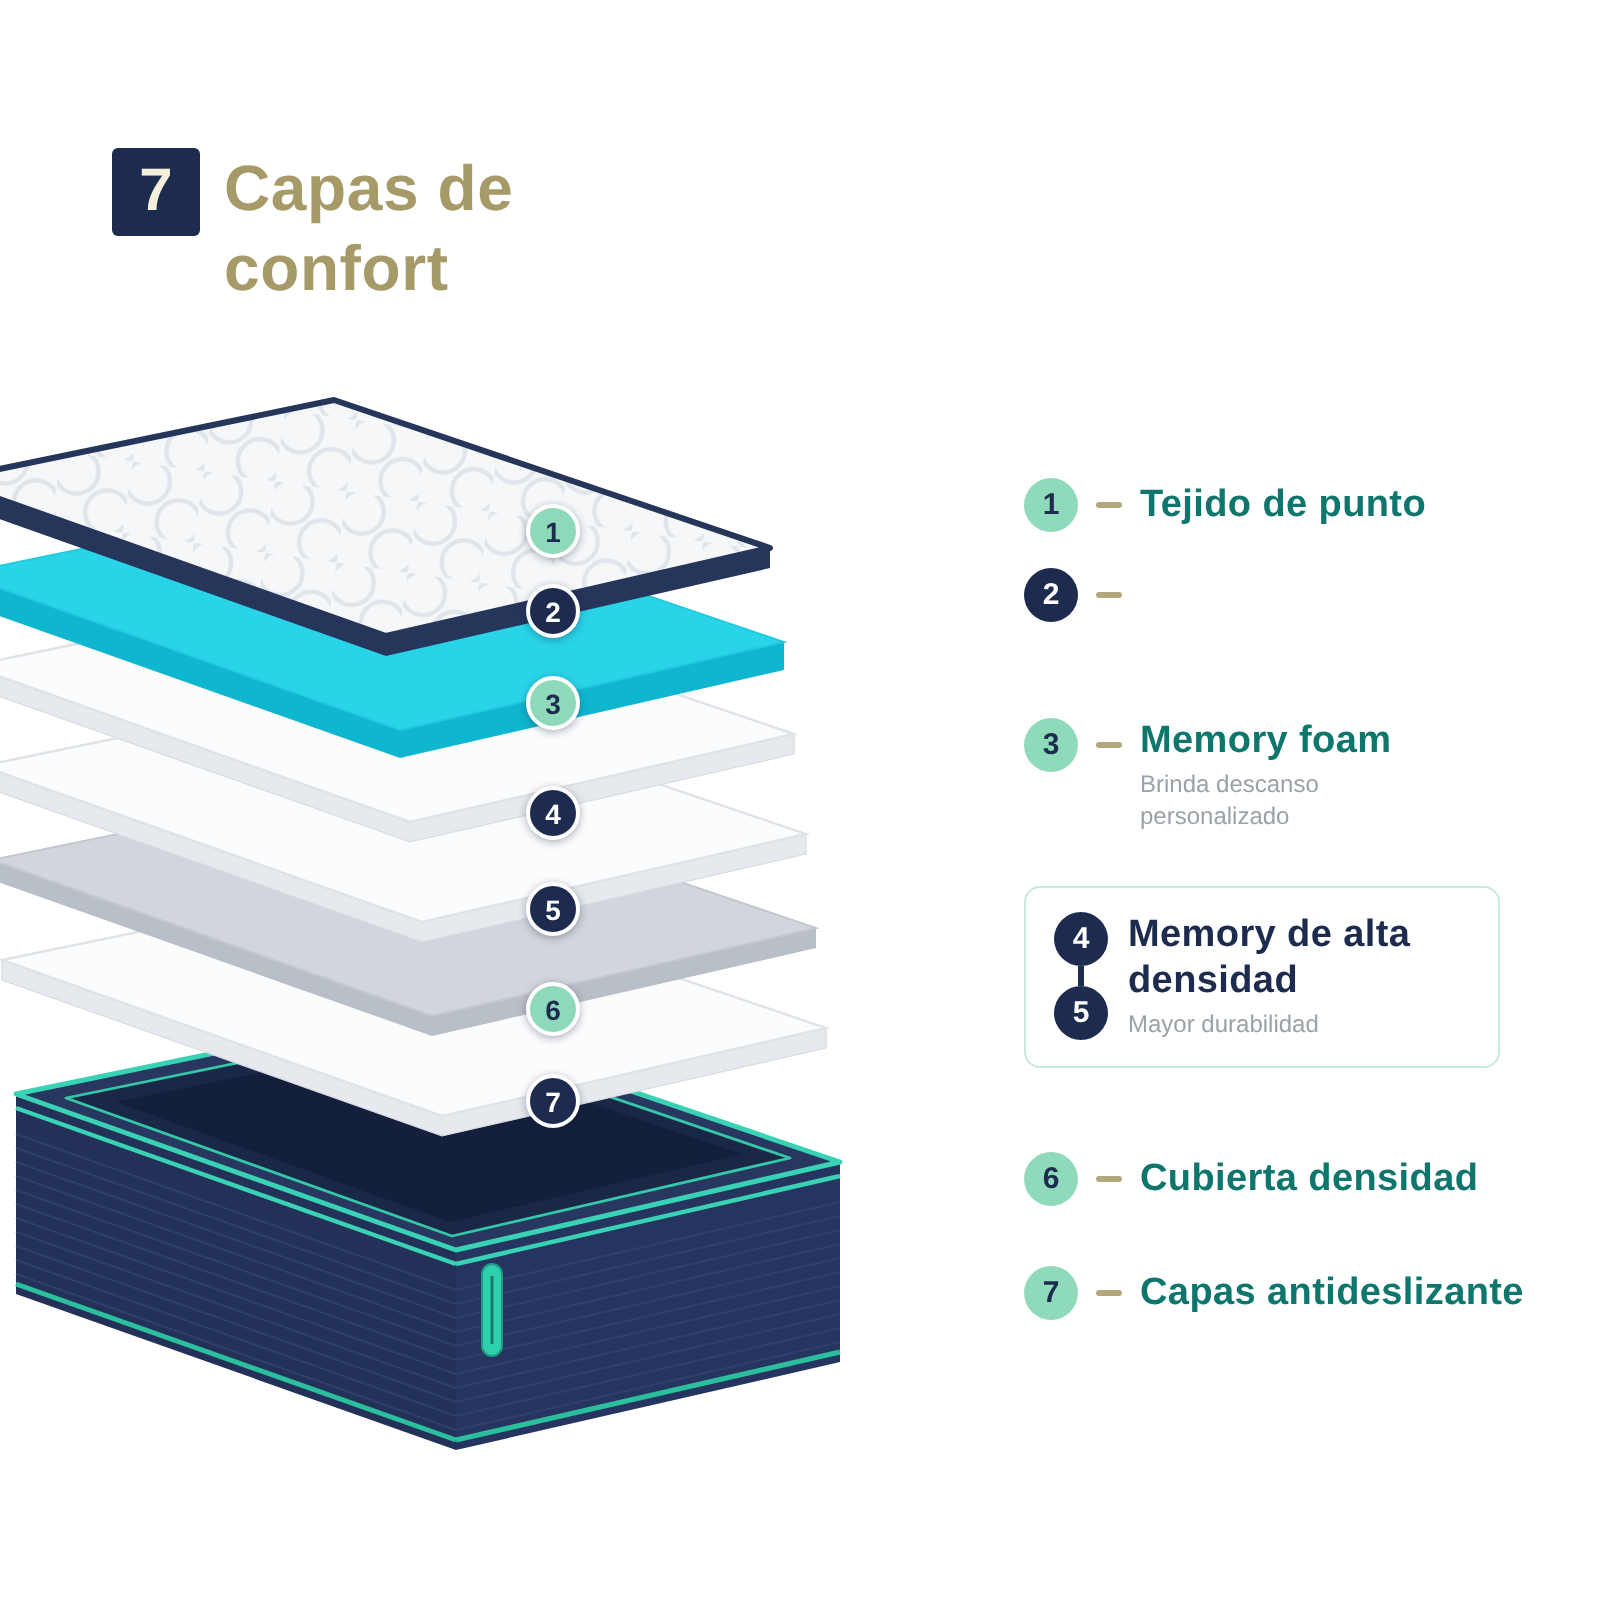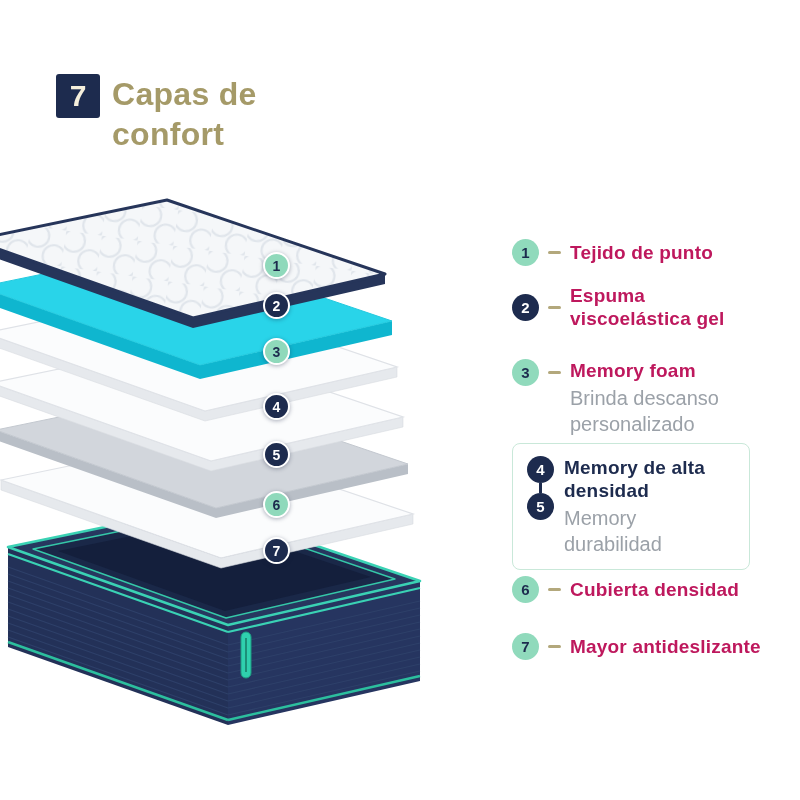--- a/index.html
+++ b/index.html
@@ -38,24 +38,24 @@
     width:27px;height:27px;border-radius:50%;flex:0 0 auto;
     display:flex;align-items:center;justify-content:center;
     font-size:15px;font-weight:700;
   }
   .lcircle.mint{background:#90dabc;color:#1d2b4e;}
   .lcircle.navy{background:#1d2b4e;color:#ffffff;}
   .dash{width:13px;height:3px;border-radius:2px;background:#b3a87c;margin:0 9px;flex:0 0 auto;}
   .lrow.center .dash{align-self:center;}
   .lrow.top .dash{margin-top:12px;}
   .ltitle{
-    color:#be185d;font-size:19px;font-weight:600;line-height:1.22;letter-spacing:.2px;
+    color:#0f766e;font-size:19px;font-weight:600;line-height:1.22;letter-spacing:.2px;
   }
   .ltitle.navy-text{color:#1d2b4e;}
-  .lsub{color:#9ba1a8;font-size:20px;font-weight:400;line-height:1.3;margin-top:3px;}
+  .lsub{color:#9ba1a8;font-size:12px;font-weight:400;line-height:1.3;margin-top:3px;}
   .w178{width:178px;}
   .w160{width:160px;}
   .lbox{
     position:absolute;left:512px;top:443px;width:238px;box-sizing:border-box;
     border:1.5px solid #c9e8d9;border-radius:8px;background:#ffffff;
     padding:12px 14px;display:flex;gap:10px;
   }
   .lbox-circles{display:flex;flex-direction:column;align-items:center;flex:0 0 auto;}
   .vconnector{width:2.5px;height:10px;background:#1d2b4e;}
 </style>
@@ -186,21 +186,20 @@
       </div>
       <div class="dash"></div>
       <div class="ltitle">Tejido de punto</div>
     </div>
 
     <div class="lrow center" style="top:284px">
       <div class="lcircle navy">
         <span>2</span>
       </div>
       <div class="dash"></div>
-      <div class="ltitle w178">Espuma viscoelástica gel</div>
     </div>
 
     <div class="lrow top" style="top:359px">
       <div class="lcircle mint">
         <span>3</span>
       </div>
       <div class="dash"></div>
       <div class="w160">
         <div class="ltitle">Memory foam</div>
         <div class="lsub">Brinda descanso personalizado</div>
@@ -212,34 +211,34 @@
         <div class="lcircle navy">
           <span>4</span>
         </div>
         <div class="vconnector"></div>
         <div class="lcircle navy">
           <span>5</span>
         </div>
       </div>
       <div class="w160">
         <div class="ltitle navy-text">Memory de alta densidad</div>
-        <div class="lsub">Memory durabilidad</div>
+        <div class="lsub">Mayor durabilidad</div>
       </div>
     </div>
 
     <div class="lrow center" style="top:576px">
       <div class="lcircle mint">
         <span>6</span>
       </div>
       <div class="dash"></div>
       <div class="ltitle">Cubierta densidad</div>
     </div>
 
     <div class="lrow center" style="top:633px">
       <div class="lcircle mint">
         <span>7</span>
       </div>
       <div class="dash"></div>
-      <div class="ltitle">Mayor antideslizante</div>
+      <div class="ltitle">Capas antideslizante</div>
     </div>
 
   </div>
 </div>
 
 </body></html>

